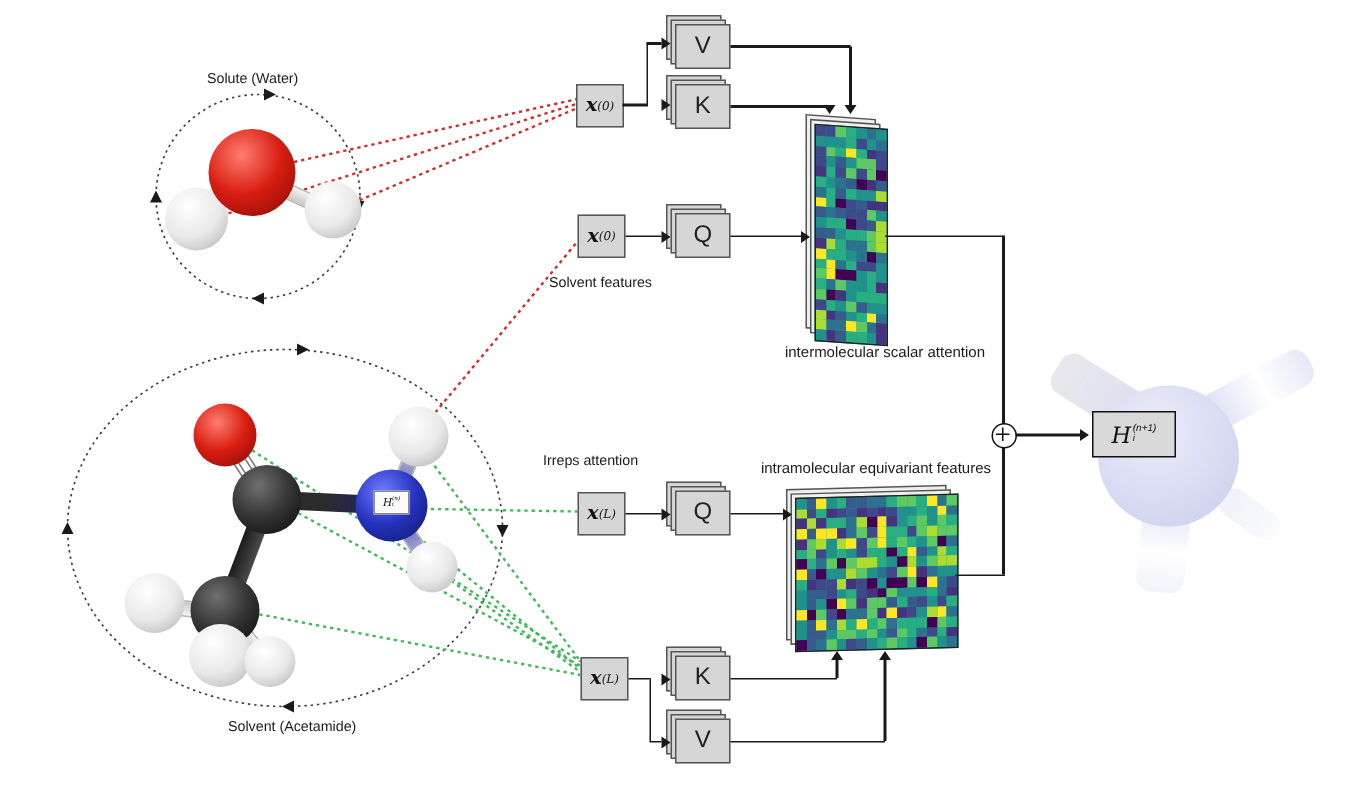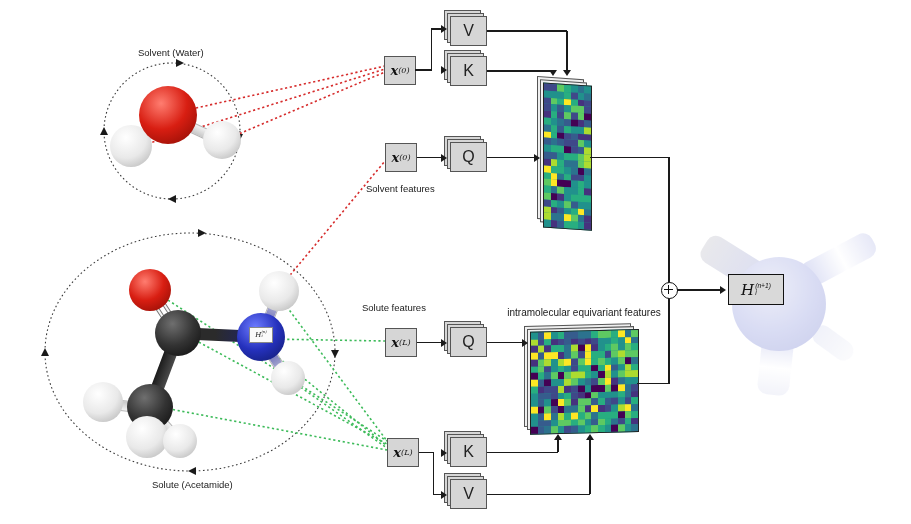--- a/index.html
+++ b/index.html
@@ -99,28 +99,28 @@
 
     <line class="green" x1="268" y1="339" x2="385" y2="341"></line>
     <line class="green" x1="281" y1="299" x2="387" y2="441"></line>
     <line class="green" x1="160" y1="295" x2="387" y2="441"></line>
     <line class="green" x1="182" y1="333" x2="387" y2="444"></line>
     <line class="green" x1="264" y1="346" x2="387" y2="446"></line>
     <line class="green" x1="289" y1="379" x2="387" y2="448"></line>
     <line class="green" x1="154" y1="406" x2="387" y2="450"></line>
   </svg>
 
-  <div class="small-label" style="left:138px;top:47px;">Solvent (Water)</div>
+  <div class="small-label" style="left:138px;top:47px;">Solute (Water)</div>
   <div class="bond light" style="left:168px;top:110.5px;width:48px;height:9px;transform:rotate(140deg);"></div>
   <div class="bond light" style="left:168px;top:110.5px;width:60px;height:9px;transform:rotate(24.8deg);"></div>
   <div class="sphere sp-white" style="left:110px;top:125px;width:42px;height:42px;"></div>
   <div class="sphere sp-white" style="left:203px;top:121px;width:38px;height:38px;"></div>
   <div class="sphere sp-red" style="left:139px;top:86px;width:58px;height:58px;"></div>
 
-  <div class="small-label" style="left:152px;top:479px;">Solute (Acetamide)</div>
+  <div class="small-label" style="left:152px;top:479px;">Solvent (Acetamide)</div>
 
   <div class="bond2w" style="left:150px;top:283px;width:51px;height:14px;transform:rotate(56.9deg);">
     <div class="bl" style="top:1px;"></div>
       <div class="bl" style="top:9px;"></div>
   </div>
   <div class="bond dark" style="left:178px;top:327px;width:83px;height:12px;transform:rotate(2.8deg);background:linear-gradient(90deg,#2b2b2b 45%,#1c2370 100%);"></div>
   <div class="bond dark" style="left:178px;top:326.5px;width:79px;height:13px;transform:rotate(110.7deg);"></div>
   <div class="bond light" style="left:261px;top:332.5px;width:49px;height:9px;transform:rotate(-68.6deg);background:linear-gradient(90deg,#2a2ea0,#e8e8e8);"></div>
   <div class="bond light" style="left:261px;top:332.5px;width:49px;height:9px;transform:rotate(56.6deg);background:linear-gradient(90deg,#2a2ea0,#e8e8e8);"></div>
   <div class="bond light" style="left:150px;top:402.5px;width:47px;height:9px;transform:rotate(186deg);"></div>
@@ -156,21 +156,21 @@
   <div class="mathbox" style="left:385px;top:328px;width:32px;height:29px;">
     <span class="math mx">x</span>
       <span class="math msup">(L)</span>
   </div>
   <div class="mathbox" style="left:387px;top:438px;width:32px;height:29px;">
     <span class="math mx">x</span>
       <span class="math msup">(L)</span>
   </div>
 
   <div class="small-label" style="left:366px;top:183px;">Solvent features</div>
-  <div class="small-label" style="left:362px;top:302px;">Solute features</div>
+  <div class="small-label" style="left:362px;top:302px;">Irreps attention</div>
 
   <div class="stack" style="left:444px;top:10px;">
     <div class="sheet s2" style="width:37px;height:30px;"></div>
       <div class="sheet s1" style="width:37px;height:30px;"></div>
     <div class="sheet s0" style="width:37px;height:30px;">
         <span class="kqv-letter">V</span>
       </div>
   </div>
   <div class="stack" style="left:444px;top:50px;">
     <div class="sheet s2" style="width:37px;height:30px;"></div>
@@ -354,20 +354,21 @@
         <div style="background: rgb(70, 50, 126);"></div>
         <div style="background: rgb(33, 145, 140);"></div>
         <div style="background: rgb(70, 50, 126);"></div>
         <div style="background: rgb(54, 92, 141);"></div>
         <div style="background: rgb(40, 174, 128);"></div>
         <div style="background: rgb(40, 174, 128);"></div>
         <div style="background: rgb(33, 145, 140);"></div>
         <div style="background: rgb(70, 50, 126);"></div>
       </div>
   </div>
+  <div class="cap-label" style="left:500px;top:230px;width:180px;">intermolecular scalar attention</div>
 
   <div class="hm-stack" style="left:524px;top:326px;transform:skewY(-1.5deg);transform-origin:top left;">
     <div class="back" style="left:0;top:0;width:107px;height:101px;"></div>
     <div class="back" style="left:3px;top:3px;width:107px;height:101px;"></div>
     <div class="hm-grid" style="left: 6px; top: 6px; width: 107px; height: 101px; grid-template-columns: repeat(16, 1fr); grid-template-rows: repeat(15, 1fr);">
         <div style="background: rgb(33, 145, 140);"></div>
         <div style="background: rgb(54, 92, 141);"></div>
         <div style="background: rgb(253, 231, 37);"></div>
         <div style="background: rgb(33, 145, 140);"></div>
         <div style="background: rgb(40, 174, 128);"></div>

